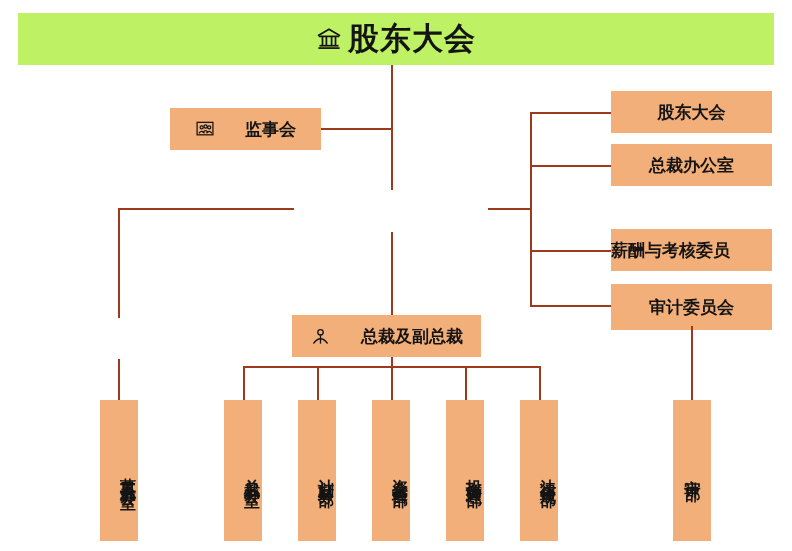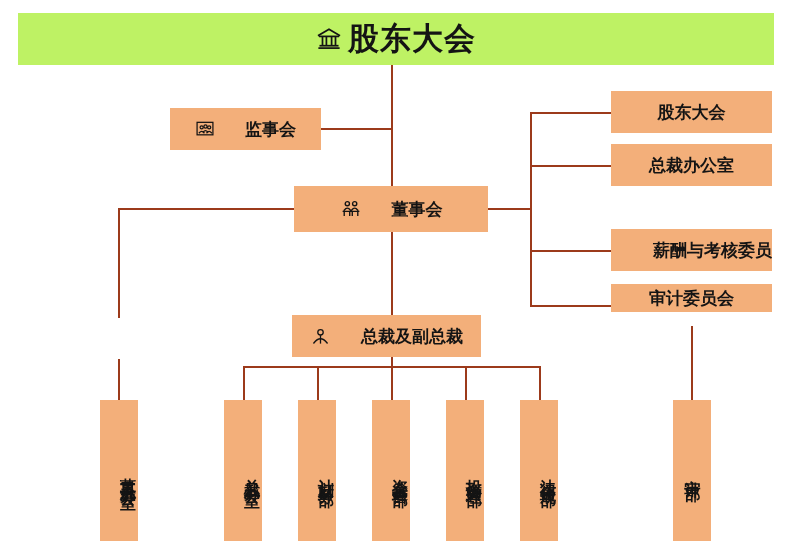--- a/index.html
+++ b/index.html
@@ -31,21 +31,21 @@
     background:#bef264;
     font-size:31px;
     font-weight:700;
     letter-spacing:1px;
   }
   .box.node{font-size:17px;font-weight:700;gap:24px;}
   .box.cmt{font-size:17px;font-weight:700;}
 
   
   .box.cmt .lbl{display:block;}
-  .box.cmt.overflow{justify-content:flex-end;padding-left:24px;}
+  .box.cmt.overflow{justify-content:flex-start;padding-left:0;}
   .box.cmt.overflow .lbl{overflow:visible;}
 
   
   .box.dept{
     writing-mode:vertical-rl;
     text-orientation:upright;
     font-size:16px;
     font-weight:700;
     letter-spacing:3px;
     align-items:flex-start;
@@ -94,52 +94,39 @@
         <path d="M5.2 16.5 q2.8 -3.2 5.6 0"></path>
         <path d="M9.9 15.6 q2.7 -3.4 5.4 0"></path>
         <path d="M14.3 16.5 q2.7 -3.2 5.4 0"></path>
       </svg>
     </span>
     <span class="lbl">监事会</span>
   </div>
 
   <div class="ln lnh" style="left:321px;top:128px;width:71px;height:2px;"></div>
 
-  <div class="box node" style="left:294px;top:186px;width:194px;height:46px;">
-    <span class="ico">
-      <svg width="22" height="22" viewBox="0 0 24 24" fill="none" stroke="#141414" stroke-width="1.5" stroke-linecap="square">
-        <circle cx="8" cy="6.2" r="2.3"></circle>
-        <circle cx="16" cy="6.2" r="2.3"></circle>
-        <path d="M4.6 13.4 q3.4 -4.6 6.8 0"></path>
-        <path d="M12.6 13.4 q3.4 -4.6 6.8 0"></path>
-        <path d="M3.6 14.6 H11.6 M12.4 14.6 H20.4"></path>
-        <path d="M4.6 15 V19 M10.6 15 V19 M13.4 15 V19 M19.4 15 V19"></path>
-      </svg>
-    </span>
-    <span class="lbl">董事会</span>
-  </div>
 
   <div class="ln lnh" style="left:488px;top:208px;width:43px;height:2px;"></div>
   <div class="ln lnv" style="left:530px;top:112px;width:2px;height:195px;"></div>
 
   <div class="ln lnh" style="left:530px;top:112px;width:82px;height:2px;"></div>
   <div class="ln lnh" style="left:530px;top:165px;width:82px;height:2px;"></div>
   <div class="ln lnh" style="left:530px;top:250px;width:82px;height:2px;"></div>
   <div class="ln lnh" style="left:530px;top:305px;width:82px;height:2px;"></div>
 
   <div class="box cmt" style="left:611px;top:91px;width:161px;height:42px;">
     <span class="lbl">股东大会</span>
   </div>
   <div class="box cmt" style="left:611px;top:144px;width:161px;height:42px;">
     <span class="lbl">总裁办公室</span>
   </div>
   <div class="box cmt overflow" style="left:611px;top:229px;width:161px;height:42px;">
     <span class="lbl">薪酬与考核委员</span>
   </div>
-  <div class="box cmt" style="left:611px;top:284px;width:161px;height:28px;text-align:center;">
+  <div class="box cmt" style="left:611px;top:284px;width:161px;height:46px;text-align:center;">
     <span class="lbl">审计委员会</span>
   </div>
 
   <div class="ln lnh" style="left:118px;top:208px;width:176px;height:2px;"></div>
   <div class="ln lnv" style="left:118px;top:208px;width:2px;height:110px;"></div>
 
 
   <div class="ln lnv" style="left:391px;top:232px;width:2px;height:85px;"></div>
 
   <div class="box node" style="left:292px;top:315px;width:189px;height:42px;">

